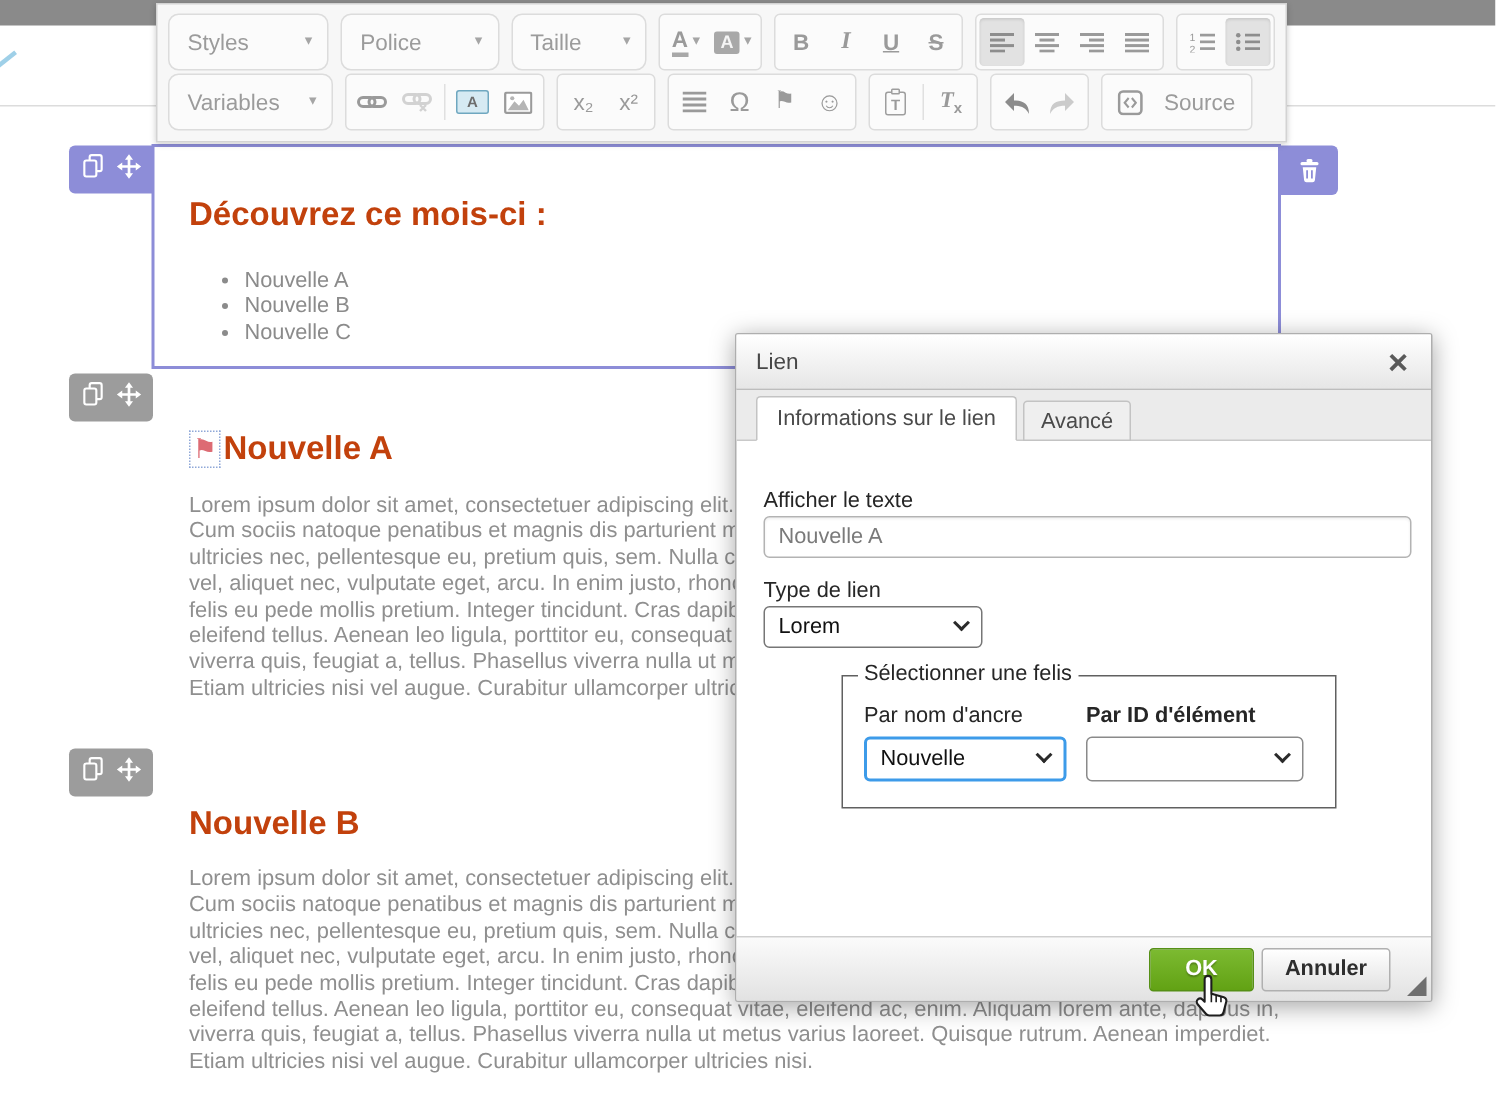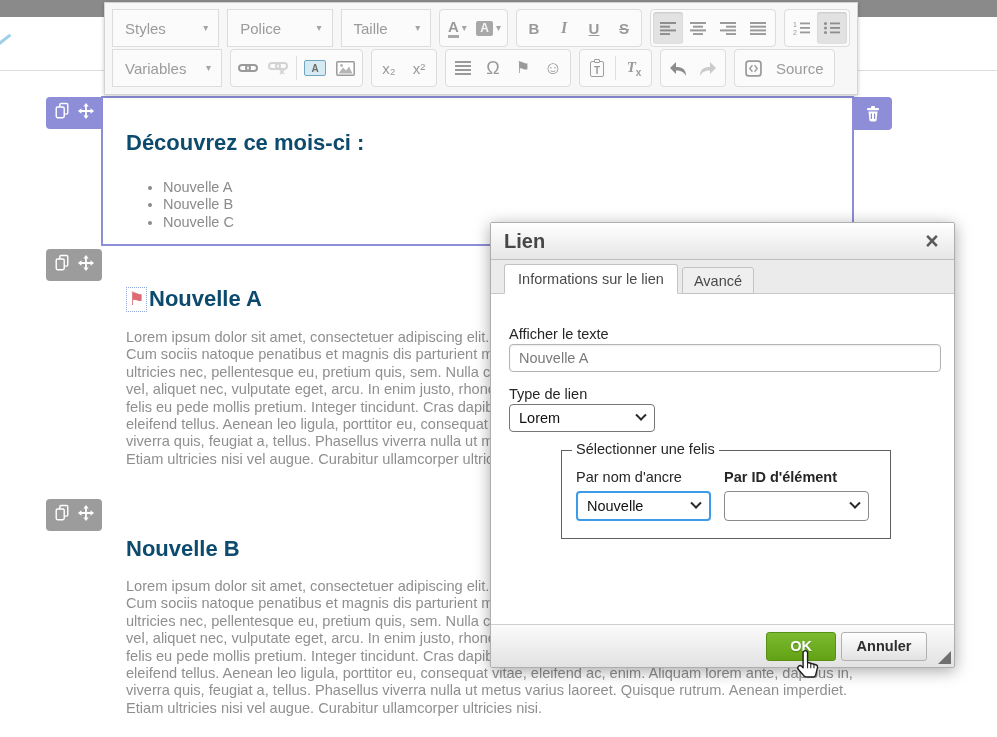--- a/index.html
+++ b/index.html
@@ -12,21 +12,21 @@
   .page-rule { position:absolute; left:0; top:70px; width:997px; height:1px; background:#dcdcdc; }
   .blue-tick { position:absolute; left:-3px; top:38px; width:15px; height:3px;
                background:#9fd0e8; transform:rotate(-38deg); }
 
   
   .toolbar { position:absolute; left:104px; top:2px; width:754px; height:93px;
              background:#f7f7f7; border:1px solid #d3d3d3; box-shadow:0 1px 4px rgba(0,0,0,.22);
              z-index:20; padding:5px 7px; }
   .tb-row { display:flex; align-items:center; gap:8px; height:40px; }
   .combo { display:flex; align-items:center; justify-content:space-between; height:38px;
-           background:#fbfbfb; border:1px solid #dcdcdc; border-radius:0; padding:0 10px 0 12px;text-align:right; }
+           background:#fbfbfb; border:1px solid #dcdcdc; border-radius:7px; padding:0 10px 0 12px;text-align:right; }
   .combo-label { color:#9b9b9b; font-size:15px; }
   .caret { color:#a5a5a5; font-size:10px; line-height:1; }
   .group { display:flex; align-items:center; height:38px; background:#fbfbfb;
            border:1px solid #dcdcdc; border-radius:4px; padding:2px; }
   .tbtn { display:flex; align-items:center; justify-content:center; gap:3px;
           height:32px; min-width:30px; border:none; background:transparent; padding:0 4px;
           font-family:"Liberation Sans", sans-serif; }
   .tbtn.pressed { background:#e2e2e2; border-radius:3px; box-shadow:inset 0 1px 2px rgba(0,0,0,.12); }
   .sep { width:1px; height:24px; background:#e0e0e0; margin:0 3px; }
   .glyph { color:#9a9a9a; font-size:15px; font-weight:bold; line-height:1; }
@@ -53,37 +53,37 @@
   
   .block1 { position:absolute; left:101px; top:96px; width:753px; height:150px;
             border:2px solid #8d8dd8; background:#fff; }
   .handle-tab { position:absolute; width:56px; height:32px; border-radius:4px 0 0 4px;
                 display:flex; align-items:center; justify-content:center; gap:7px; z-index:5; }
   .purple { background:#8d8dd8; }
   .grayh { background:#9c9c9c; border-radius:4px; }
   .trash-tab { position:absolute; left:854px; top:97px; width:38px; height:33px;
                background:#8d8dd8; border-radius:0 4px 4px 0; display:flex; align-items:center;
                justify-content:center; z-index:5; }
-  .h1 { position:absolute; font-size:22px; font-weight:bold; color:#0c4a6e; white-space:nowrap; }
+  .h1 { position:absolute; font-size:22px; font-weight:bold; color:#c2410c; white-space:nowrap; }
   .ul1 { position:absolute; left:126px; top:179px; list-style:disc; padding-left:37px;
          color:#8b8b8b; font-size:14.5px; line-height:17.3px; }
   .para { position:absolute; width:731px; color:#8f8f8f; font-size:14.6px; line-height:17.4px; }
   .anchor-flagbox { display:inline-flex; align-items:center; justify-content:center;
                     width:21px; height:25px; border:1px dotted #8fa8d8; vertical-align:-3px; }
   .anchor-flag { color:#dd6b73; font-size:18px; font-weight:normal; line-height:1; }
   .h-row { position:absolute; display:flex; align-items:center; gap:2px; }
 
   
   .dialog { position:absolute; left:490px; top:222px; width:465px; height:446px;
             background:#fff; border:1px solid #aeaeae; border-radius:2px;
             box-shadow:0 3px 16px rgba(0,0,0,.35); z-index:40; }
   .dlg-title { position:absolute; left:0; top:0; right:0; height:37px;
                background:linear-gradient(#ffffff,#e6e6e6); border-bottom:1px solid #bdbdbd;
                display:flex; align-items:center; padding:0 13px; }
-  .dlg-title-text { font-size:20px; font-weight:bold; color:#474747; }
+  .dlg-title-text { font-size:15px; font-weight:normal; color:#474747; }
   .dlg-close { position:absolute; right:10px; top:6px; width:24px; height:24px;
                display:flex; align-items:center; justify-content:center;
                color:#5a5a5a; font-size:23px; font-weight:bold; }
   .dlg-tabs { position:absolute; left:0; top:37px; right:0; height:34px;
               background:#ebebeb; border-bottom:1px solid #c9c9c9; }
   .tab { position:absolute; bottom:-1px; display:flex; align-items:center; justify-content:center;
          font-size:14.5px; color:#4a4a4a; border:1px solid #c3c3c3; border-radius:3px 3px 0 0; }
   .tab-active { left:13px; width:174px; height:30px; background:#fff; border-bottom:1px solid #fff;margin-top:44px; }
   .tab-idle { left:191px; width:72px; height:27px; background:#efefef; }
   .dlg-label { position:absolute; font-size:14.5px; color:#262626; white-space:nowrap; }

